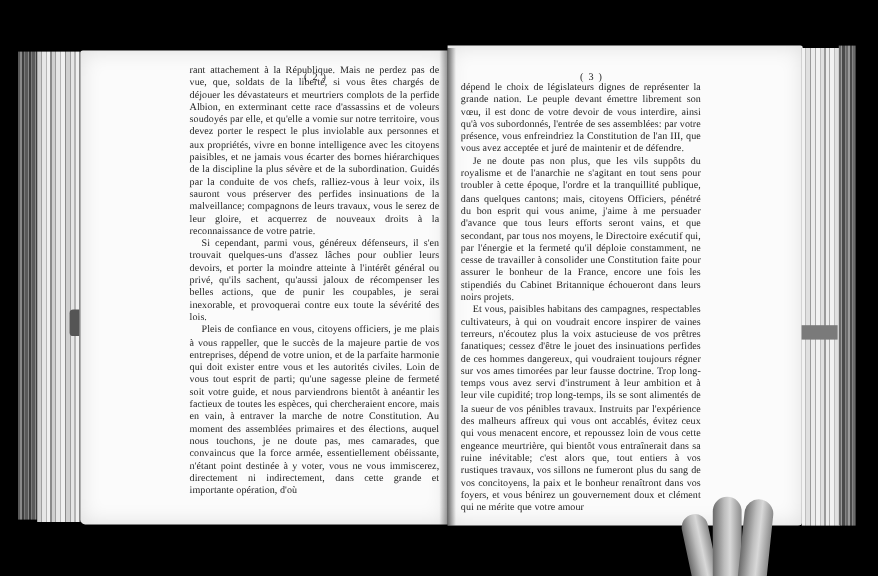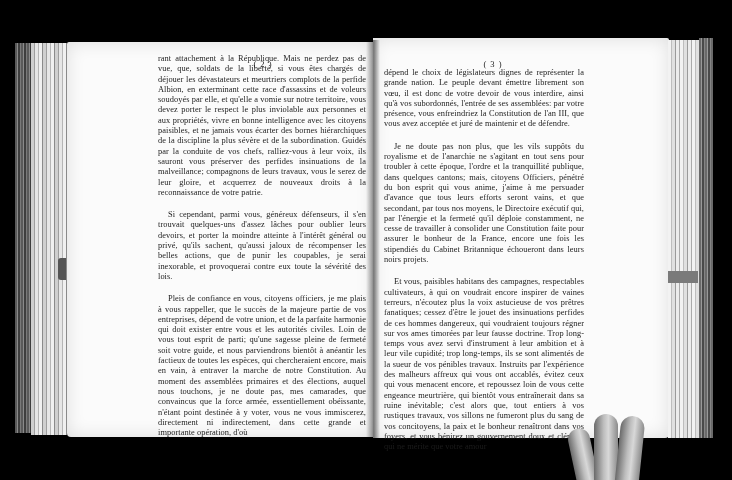--- a/index.html
+++ b/index.html
@@ -45,21 +45,21 @@
     text-align: justify; letter-spacing: 0.05px;
   }
   .left-text { left: 158px; top: 54px; width: 208px; }
   .right-text { left: 384px; top: 68px; width: 200px; }
   .page-number {
     position: absolute; font-size: 8.5px; color: #222; text-align: center; letter-spacing: 1px;
   }
   .pn-left { left: 248px; top: 59px; width: 30px; }
   .pn-right { left: 478px; top: 59px; width: 30px; }
   .text-block p { margin: 0; text-indent: 0; }
-  .text-block p.indent { text-indent: 10px; margin-top: 12px; }
+  .text-block p.indent { text-indent: 10px; margin-top: 0; }
 
   
   .hand { position: absolute; left: 562px; top: 410px; width: 100px; height: 70px; }
   .finger {
     position: absolute; background: linear-gradient(90deg,#6a6a6a,#bdbdbd 40%,#d8d8d8 60%,#8a8a8a);
     border-radius: 14px 14px 4px 4px;
   }
 </style>
 </head>
 <body>

